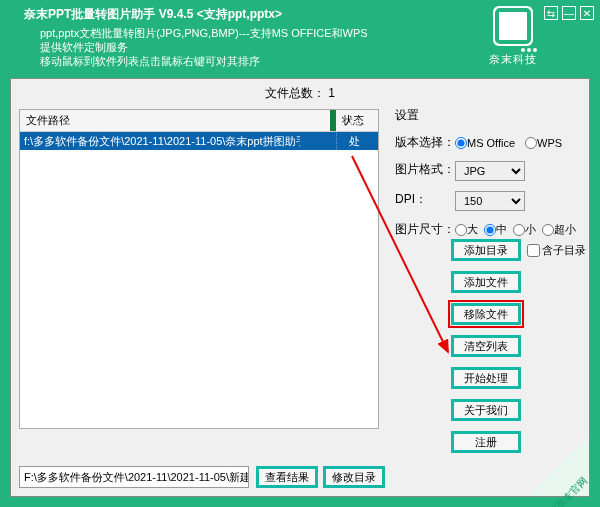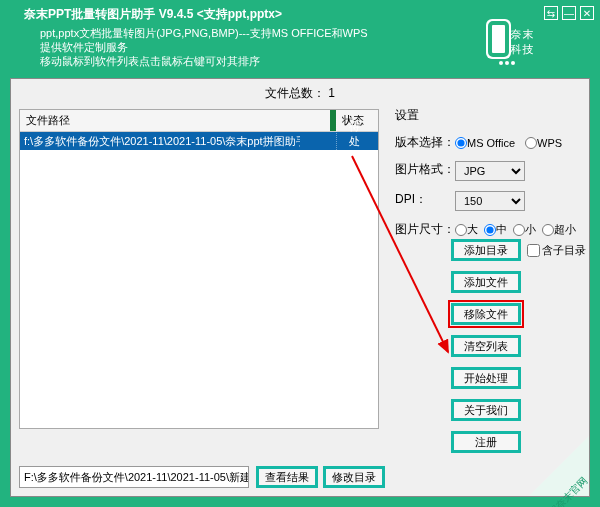--- a/index.html
+++ b/index.html
@@ -2,21 +2,21 @@
 <html><head>
 <meta charset="utf-8">
 <style>
   * { box-sizing: border-box; margin: 0; padding: 0; font-family: "Microsoft YaHei", "SimSun", sans-serif; }
   body { width: 600px; height: 507px; background: #22b37f; overflow: hidden; position: relative; }
 
   .titlebar { height: 58px; padding: 6px 10px 4px 24px; position: relative; }
   .title-line { color: #fff; font-size: 12px; font-weight: bold; margin-bottom: 3px; }
   .desc-line { color: #fff; font-size: 11px; line-height: 14px; margin-left: 16px; }
 
-  .logo { position: absolute; top: 6px; right: 60px; width: 54px; height: 66px; display: flex; flex-direction: row; align-items: center; }
+  .logo { position: absolute; top: 6px; right: 60px; width: 54px; height: 66px; display: flex; flex-direction: column; align-items: center; }
   .logo-box { width: 40px; height: 40px; background: #fff; border-radius: 6px; position: relative; }
   .logo-nine { position: absolute; inset: 2px; border: 4px solid #22b37f; border-radius: 5px; }
   .logo-dots { position: absolute; bottom: -6px; right: -4px; display: flex; gap: 2px; }
   .logo-dots span { width: 4px; height: 4px; background: #fff; border-radius: 50%; }
   .logo-text { color: #fff; font-size: 11px; margin-top: 6px; letter-spacing: 1px; }
 
   .winbtns { position: absolute; top: 6px; right: 6px; display: flex; gap: 4px; }
   .winbtn { width: 14px; height: 14px; border: 1px solid #fff; color: #fff; font-size: 10px; display: flex; align-items: center; justify-content: center; cursor: pointer; }
 
   .main-panel { position: absolute; left: 10px; top: 78px; right: 10px; bottom: 10px; background: #f0f0f0; border: 1px solid #888; }

